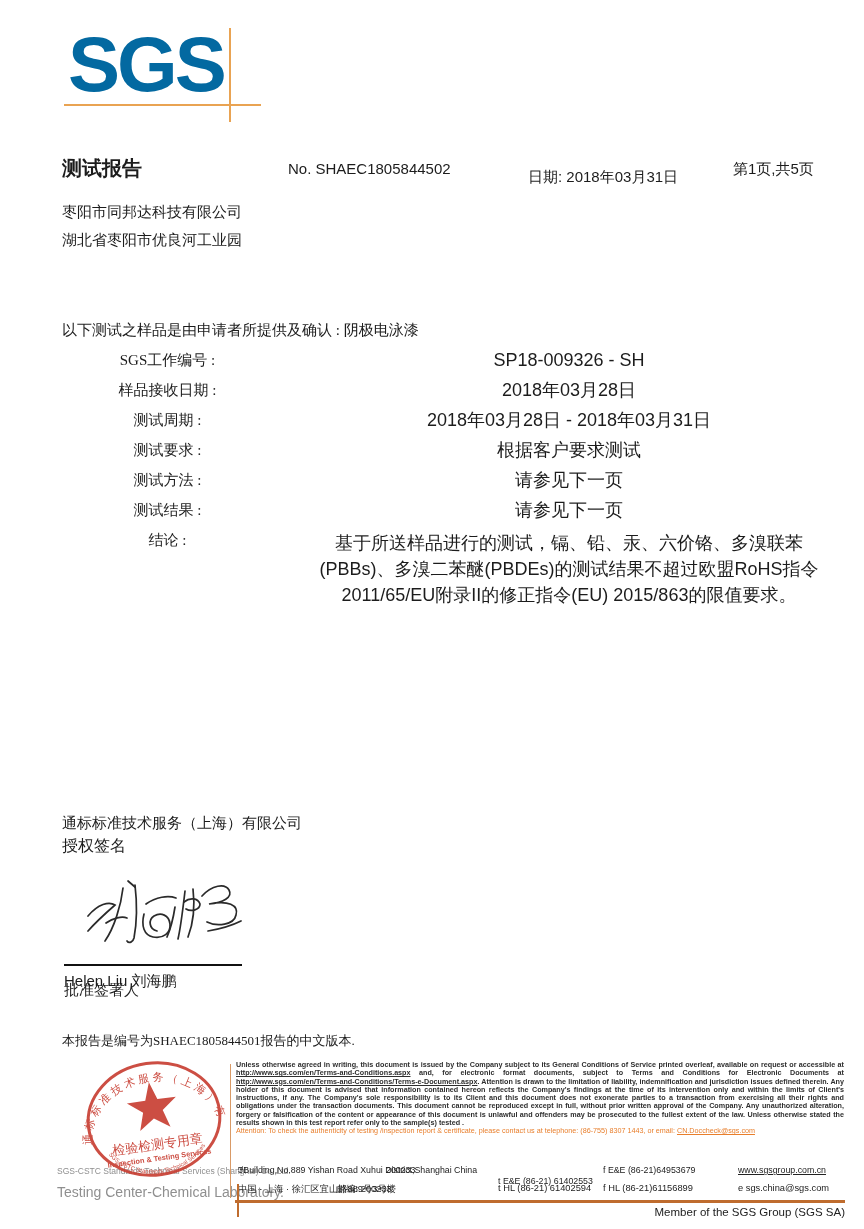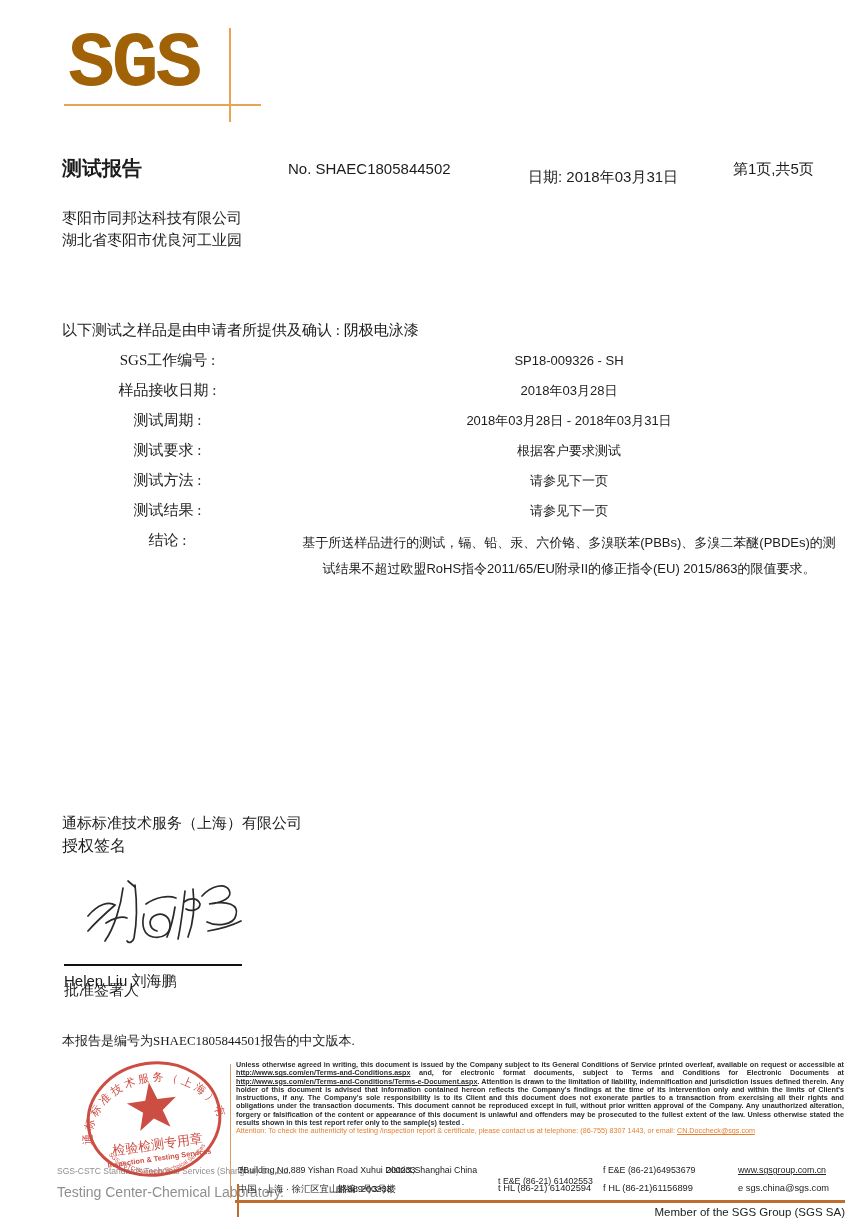--- a/index.html
+++ b/index.html
@@ -4,38 +4,38 @@
 <style>
   html,body{margin:0;padding:0;background:#fff;}
   .page{position:relative;width:864px;height:1229px;background:#ffffff;overflow:hidden;
         font-family:"Liberation Sans",sans-serif;color:#1c1c1c;}
   .abs{position:absolute;}
   .serif{font-family:"Liberation Serif","DejaVu Serif",serif;}
   .sans{font-family:"Liberation Sans","DejaVu Sans",sans-serif;}
 
   
   .logo-text{left:68px;top:22px;font-size:78px;font-weight:800;letter-spacing:-3px;
-             color:#a16207;font-family:Liberation Mono, monospace;line-height:84px;}
+             color:#0369a1;font-family:Liberation Sans, sans-serif;line-height:84px;}
   .logo-hline{left:64px;top:104px;width:197px;height:2px;background:#e9a352;}
   .logo-vline{left:229px;top:28px;width:2px;height:94px;background:#e9a352;}
 
   
   .title{left:62px;top:155px;font-size:20px;font-weight:700;}
   .report-no{left:288px;top:160px;font-size:15px;}
   .report-date{left:528px;top:168px;font-size:15px;}
   .page-ind{left:733px;top:160px;font-size:15px;}
 
-  .applicant1{left:62px;top:209px;font-size:15px;}
+  .applicant1{left:62px;top:203px;font-size:15px;}
   .applicant2{left:62px;top:231px;font-size:15px;}
   .intro{left:62px;top:321px;font-size:15px;}
 
   .info{left:62px;top:350px;width:775px;}
   .info-row{display:flex;margin-bottom:9px;text-align:center;}
   .info-label{width:211px;font-size:15px;line-height:21px;flex:none;}
-  .info-value{width:560px;font-size:13px;line-height:26px;margin-left:28px;}
+  .info-value{width:560px;font-size:18px;line-height:26px;margin-left:28px;}
   .info-row.short .info-value{line-height:21px;}
 
   .sig-company{left:62px;top:814px;font-size:15px;}
   .sig-label{left:62px;top:836px;font-size:16px;}
   .sig-svg{left:78px;top:878px;}
   .sig-line{left:64px;top:964px;width:178px;height:2px;background:#111;}
   .signer-name{left:64px;top:972px;font-size:15px;}
   .signer-role{left:64px;top:981px;font-size:15px;}
 
   .cn-note{left:62px;top:1032px;font-size:13px;}

